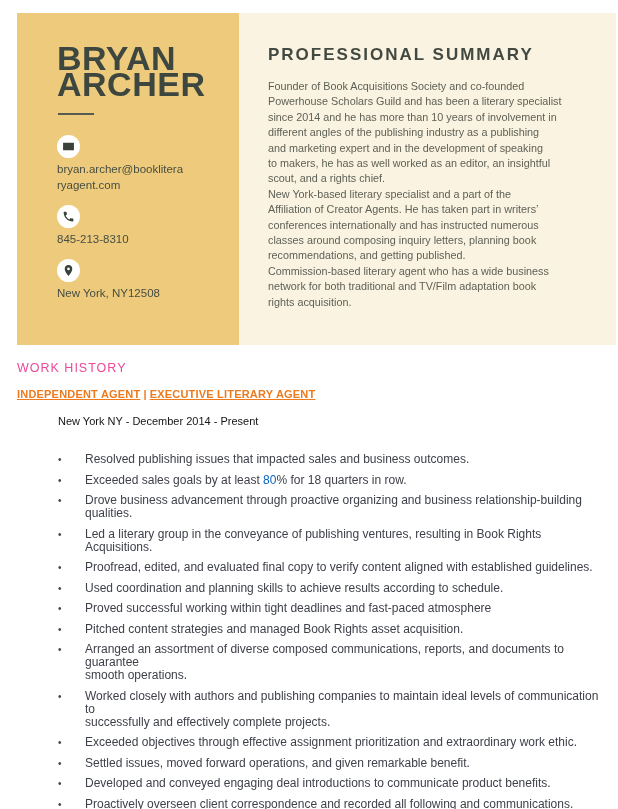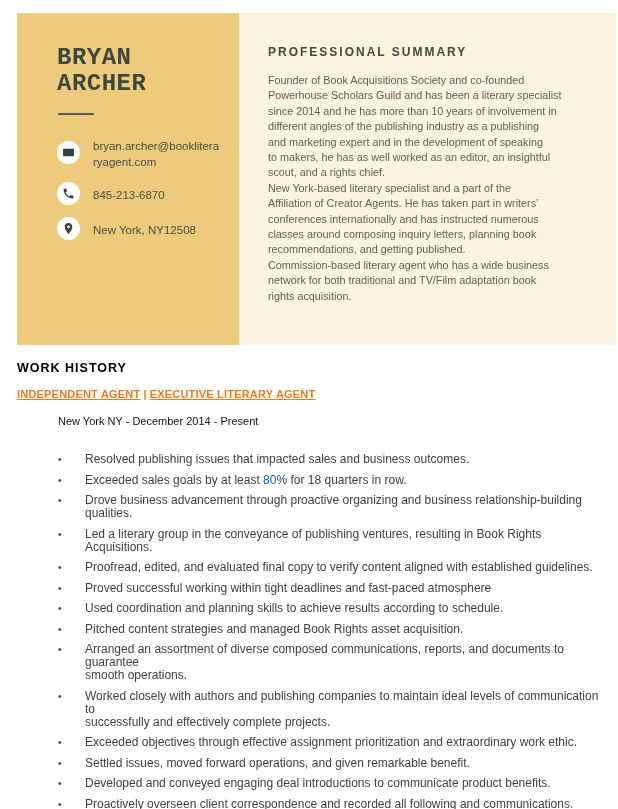--- a/index.html
+++ b/index.html
@@ -9,41 +9,41 @@
     font-family:"Liberation Sans", sans-serif;
     overflow:hidden;
   }
 
   
   .top-band { display:flex; margin:13px 16px 0 17px; height:332px; }
 
   .sidebar {
     width:222px; background:#EECB7C; padding:32px 18px 0 40px; flex-shrink:0;
   }
-  .name { font-size:24px; font-weight:bold; color:#3D463F; line-height:26px; letter-spacing:0.5px;font-family:Liberation Mono, monospace; }
+  .name { font-size:34px; font-weight:bold; color:#3D463F; line-height:26px; letter-spacing:0.5px; }
   .divider { width:36px; border-top:2px solid #565C50; margin:16px 0 20px 1px; }
 
-  .contact-row { display:flex; align-items:center; margin-bottom:12px; }
+  .contact-row { display:flex; align-items:flex-start; margin-bottom:12px;flex-direction:column; }
   .icon-circle {
     width:23px; height:23px; border-radius:50%; background:#ffffff;
     display:flex; align-items:center; justify-content:center; flex-shrink:0; margin-right:13px;
   }
   .icon-circle svg { width:13px; height:13px; fill:#39413A; }
   .contact-text { font-size:11.5px; color:#474D42; line-height:16px; white-space:pre-line; padding-top:3px; }
 
   .summary-panel { flex:1; background:#FBF3E2; padding:32px 14px 0 29px; }
-  .summary-title { font-size:12px; font-weight:bold; letter-spacing:2px; color:#424940; margin-bottom:14px; }
+  .summary-title { font-size:17px; font-weight:bold; letter-spacing:2px; color:#424940; margin-bottom:14px; }
   .summary-body p {
     font-size:10.8px; line-height:15.4px; color:#5E6156;
     white-space:pre-line; width:334px;
   }
 
   
   .work-section { margin:16px 16px 0 17px; }
-  .work-title { font-size:12.5px; font-weight:bold; letter-spacing:1px; color:#000000; }
+  .work-title { font-size:12.5px; font-weight:normal; letter-spacing:1px; color:#ec4899; }
   .job-line { margin-top:13px; font-size:11px; font-weight:bold; letter-spacing:0.2px; }
   .job-link, .job-sep { color:#ED7A1C; text-decoration:underline; }
   .job-sep { margin:0 3px; }
   .date-line { margin-top:15px; font-size:11px; color:#141414;margin-left:41px; }
 
   ul.bullets { margin:26px 0 0 0; padding:0 0 0 68px; list-style:none; }
   ul.bullets li {
     position:relative; font-size:12px; line-height:13px; color:#3E414A;
     margin-bottom:7.5px; white-space:pre-line;
   }
@@ -73,21 +73,21 @@
       <span class="contact-text">bryan.archer@booklitera
 ryagent.com</span>
     </div>
 
     <div class="contact-row">
       <span class="icon-circle">
         <svg viewBox="0 0 24 24">
             <path d="M6.6 10.8c1.5 2.9 3.8 5.2 6.7 6.7l2.2-2.2c.3-.3.7-.4 1-.2 1.1.4 2.3.6 3.5.6.6 0 1 .4 1 1V20c0 .6-.4 1-1 1C10.6 21 3 13.4 3 4c0-.6.4-1 1-1h3.5c.6 0 1 .4 1 1 0 1.2.2 2.4.6 3.5.1.3 0 .7-.2 1l-2.3 2.3z"></path>
           </svg>
       </span>
-      <span class="contact-text">845-213-6870</span>
+      <span class="contact-text">845-213-8310</span>
     </div>
 
     <div class="contact-row">
       <span class="icon-circle">
         <svg viewBox="0 0 24 24">
             <path d="M12 2C8.1 2 5 5.1 5 9c0 5.2 7 13 7 13s7-7.8 7-13c0-3.9-3.1-7-7-7zm0 9.5A2.5 2.5 0 1 1 12 6.5a2.5 2.5 0 0 1 0 5z"></path>
           </svg>
       </span>
       <span class="contact-text">New York, NY12508</span>
     </div>
@@ -125,22 +125,22 @@
 
   <div class="date-line">New York NY - December 2014 - Present</div>
 
   <ul class="bullets">
       <li><span>Resolved publishing issues that impacted sales and business outcomes.</span></li>
       <li><span>Exceeded sales goals by at least </span><span style="color: rgb(5, 99, 193);">80</span><span>% for 18 quarters in row.</span></li>
       <li><span>Drove business advancement through proactive organizing and business relationship-building
 qualities.</span></li>
       <li><span>Led a literary group in the conveyance of publishing ventures, resulting in Book Rights Acquisitions.</span></li>
       <li><span>Proofread, edited, and evaluated final copy to verify content aligned with established guidelines.</span></li>
+      <li><span>Used coordination and planning skills to achieve results according to schedule.</span></li>
       <li><span>Proved successful working within tight deadlines and fast-paced atmosphere</span></li>
-      <li><span>Used coordination and planning skills to achieve results according to schedule.</span></li>
       <li><span>Pitched content strategies and managed Book Rights asset acquisition.</span></li>
       <li><span>Arranged an assortment of diverse composed communications, reports, and documents to guarantee
 smooth operations.</span></li>
       <li><span>Worked closely with authors and publishing companies to maintain ideal levels of communication to
 successfully and effectively complete projects.</span></li>
       <li><span>Exceeded objectives through effective assignment prioritization and extraordinary work ethic.</span></li>
       <li><span>Settled issues, moved forward operations, and given remarkable benefit.</span></li>
       <li><span>Developed and conveyed engaging deal introductions to communicate product benefits.</span></li>
       <li><span>Proactively overseen client correspondence and recorded all following and communications.</span></li>
     </ul>

